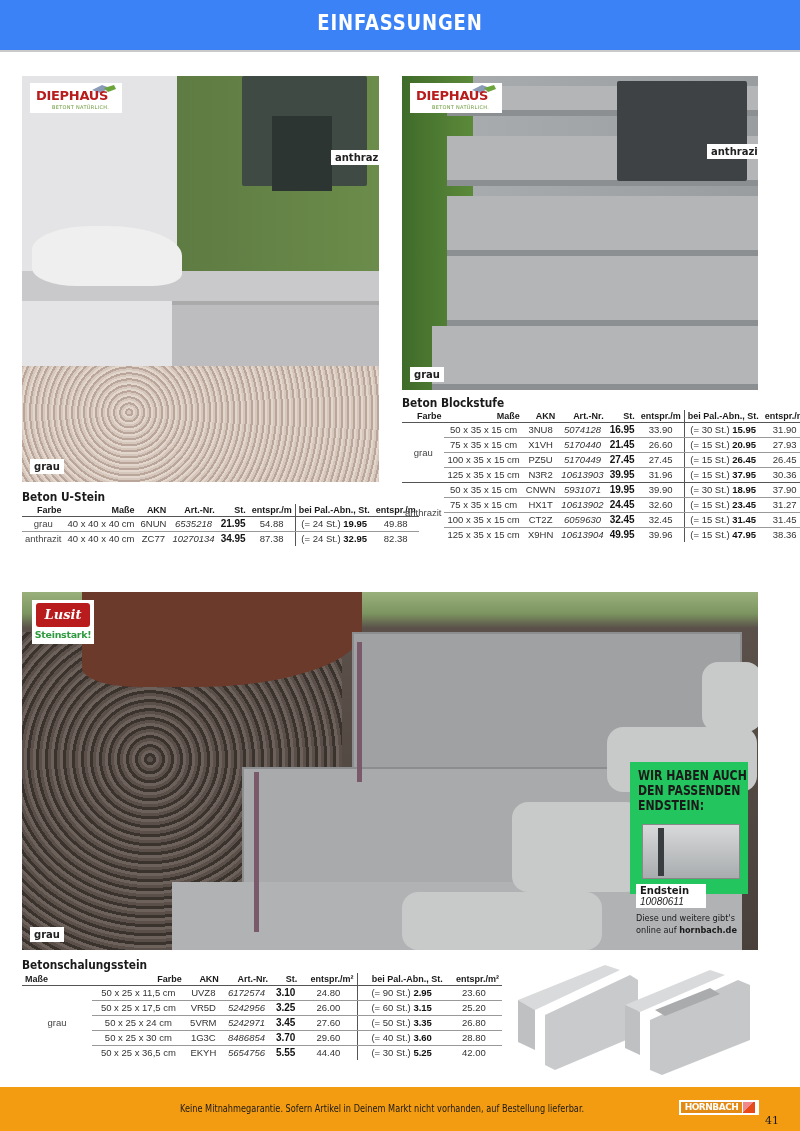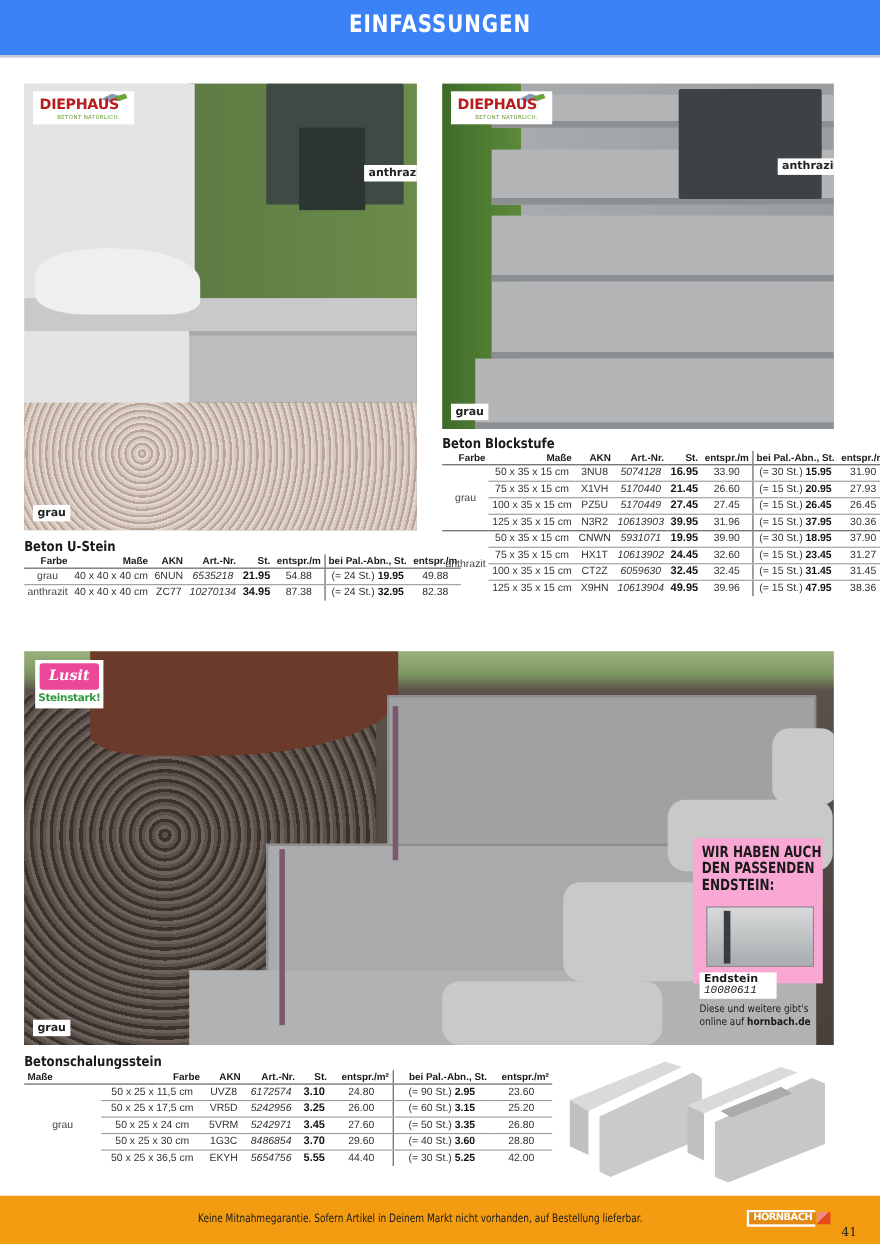--- a/index.html
+++ b/index.html
@@ -37,54 +37,54 @@
     background: linear-gradient(180deg, #9ab07c 0%, #7c9560 6%, #5b514a 10%, #4a403b 100%); }
   #photo-schalung .mulch { position: absolute; left: 60px; top: 0; width: 280px; height: 95px; background: #6b3a2a; border-radius: 0 0 60% 20%; }
   #photo-schalung .gravel2 { position: absolute; left: 0; top: 40px; width: 320px; height: 318px;
     background: repeating-radial-gradient(circle at 40% 40%, #5a4f49 0 3px, #3a322d 3px 6px, #6d625b 6px 9px); }
   #photo-schalung .wallA { position: absolute; left: 330px; top: 40px; width: 390px; height: 150px; background: #9fa1a3; border: 2px solid #8b8d8f; }
   #photo-schalung .wallB { position: absolute; left: 220px; top: 175px; width: 500px; height: 120px; background: #a8aaac; border: 2px solid #8b8d8f; }
   #photo-schalung .wallC { position: absolute; left: 150px; top: 290px; width: 570px; height: 68px; background: #b0b2b4; }
   #photo-schalung .rock { position: absolute; background: #c8c9c9; border-radius: 16px; }
 
   .lusit-badge { position: absolute; left: 32px; top: 600px; width: 62px; height: 44px; background: #fff; }
-  .lusit-inner { position: absolute; left: 4px; top: 3px; width: 54px; height: 24px; background: #ec4899; border-radius: 3px; color: #fff; font-family: "DejaVu Serif", serif; font-style: italic; font-weight: bold; font-size: 13px; text-align: center; line-height: 24px; }
+  .lusit-inner { position: absolute; left: 4px; top: 3px; width: 54px; height: 24px; background: #b91c1c; border-radius: 3px; color: #fff; font-family: "DejaVu Serif", serif; font-style: italic; font-weight: bold; font-size: 13px; text-align: center; line-height: 24px; }
   .lusit-claim { position: absolute; left: 0; right: 0; top: 29px; text-align: center; color: #2f9a3f; font-weight: bold; font-size: 9.5px; font-family: "DejaVu Sans", sans-serif; letter-spacing: -0.3px; }
 
   .brand-logo { position: absolute; width: 92px; height: 30px; background: #fff; }
   .brand-name { position: absolute; left: 6px; top: 5px; color: #b91c1c; font-weight: bold; font-size: 13px; font-family: "DejaVu Sans", sans-serif; letter-spacing: -0.3px; }
   .brand-tag { position: absolute; left: 22px; top: 21px; color: #6a9b3a; font-size: 5px; letter-spacing: 0.3px; font-family: "DejaVu Sans", sans-serif; }
   .brand-mark { position: absolute; left: 62px; top: 2px; width: 24px; height: 9px; }
 
-  .promo { position: absolute; left: 630px; top: 762px; width: 118px; height: 132px; background: #f9a8d4; }
+  .promo { position: absolute; left: 630px; top: 762px; width: 118px; height: 132px; background: #22c55e; }
   .promo-head { position: absolute; left: 8px; top: 6px; width: 110px; font-weight: bold; font-size: 14px; line-height: 15px; color: #1a1a1a; font-family: "DejaVu Sans", sans-serif; transform: scaleX(0.78); transform-origin: left top; white-space: nowrap; }
   .promo-block { position: absolute; left: 12px; top: 62px; width: 98px; height: 55px; background: linear-gradient(180deg, #d7d9da, #a9acae); border: 1px solid #888; }
   .promo-block-slot { position: absolute; left: 28px; top: 66px; width: 6px; height: 48px; background: #3a3d3f; }
   .promo-label { position: absolute; left: 6px; top: 122px; background: #fff; padding: 1px 4px; width: 70px; }
   .promo-label-name { font-weight: bold; font-size: 10px; font-family: "DejaVu Sans", sans-serif; }
-  .promo-label-art { font-style: italic; font-size: 10px; font-family: Liberation Mono, monospace; }
+  .promo-label-art { font-style: italic; font-size: 10px; font-family: Liberation Sans, sans-serif; }
   .promo-foot { position: absolute; left: 6px; top: 150px; font-size: 9.5px; line-height: 12px; color: #1a1a1a; font-family: "DejaVu Sans", sans-serif; transform: scaleX(0.86); transform-origin: left top; white-space: nowrap; }
   .promo-foot b { font-weight: bold; }
 
   
   .prod-title { position: absolute; font-weight: bold; font-size: 12.5px; font-family: "DejaVu Sans", sans-serif; transform: scaleX(0.85); transform-origin: left top; white-space: nowrap; }
   table.ptable { position: absolute; border-collapse: collapse; font-size: 9.5px; font-family: "Liberation Sans", sans-serif; }
   table.ptable th { font-weight: bold; font-size: 9px; text-align: right; padding: 0 3px; border-bottom: 1.5px solid #555; white-space: nowrap; height: 12px; }
   table.ptable td { padding: 0 3px; text-align: center; white-space: nowrap; height: 15px; color: #333; }
   table.ptable tr.row td.c { border-bottom: 1px solid #999; }
   table.ptable td.art { font-style: italic; margin-top: 40px; }
   table.ptable td.price { font-weight: bold; color: #111; font-size: 10px; }
   table.ptable td.pal { border-left: 1px solid #555; }
   table.ptable th.pal { border-left: 1px solid #555; }
   table.ptable td.pal b { color: #111; text-align: center; }
   table.ptable td.color { color: #444; }
 
   .footer { position: absolute; left: 0; top: 1087px; width: 800px; height: 44px; background: #f39c12; }
   .footer-text { position: absolute; left: 180px; top: 15px; font-size: 10.5px; color: #1a1a1a; font-family: "DejaVu Sans", sans-serif; transform: scaleX(0.78); transform-origin: left top; white-space: nowrap; }
-  .hb-logo { position: absolute; left: 679px; top: 13px; width: 62px; height: 15px; background: #fff; border: 1px solid #fff; }
+  .hb-logo { position: absolute; left: 679px; top: 13px; width: 80px; height: 15px; background: #fff; border: 1px solid #fff; }
   .hb-logo-inner { position: absolute; left: 1px; top: 1px; width: 61px; height: 11px; background: #e38a14; color: #fff; font-size: 9px; font-weight: bold; line-height: 11px; text-align: center; font-family: "DejaVu Sans", sans-serif; letter-spacing: -0.5px; }
   .hb-mark { position: absolute; left: 63px; top: 1px; width: 12px; height: 11px; background: linear-gradient(135deg, #f08a8a 0 45%, #e64a19 45% 100%); }
   .page-num { position: absolute; left: 765px; top: 27px; font-size: 11px; color: #1a1a1a; font-family: "DejaVu Serif", serif; }
 </style>
 </head>
 <body>
 
 <div class="header-band">
   <div class="header-title">EINFASSUNGEN</div>
 </div>

